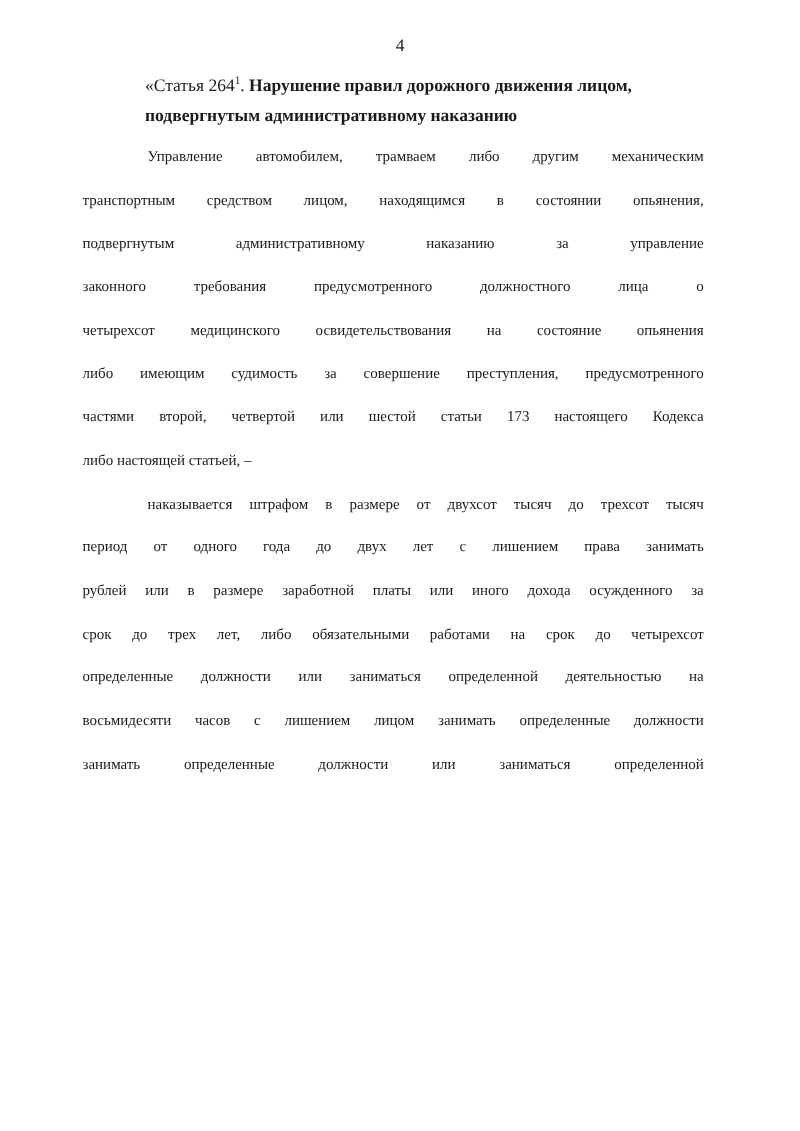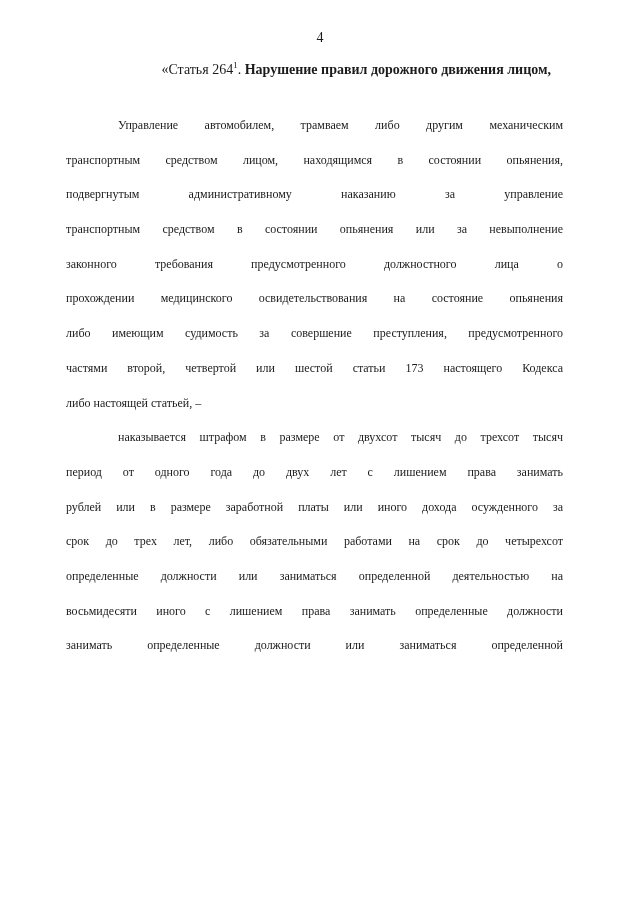--- a/index.html
+++ b/index.html
@@ -21,23 +21,23 @@
     top: 31px;
     left: 0;
     width: 640px;
     text-align: center;
     font-size: 14px;
     line-height: 14px;
   }
   .heading {
     position: absolute;
     top: 58px;
-    left: 92px;
+    left: 116px;
     width: 459px;
-    text-align: right;
+    text-align: left;
     font-size: 14px;
     line-height: 24px;
   }
   .heading .article-prefix {
     font-weight: normal;
   }
   .heading b {
     font-weight: bold;
   }
   .heading sup {
@@ -69,34 +69,34 @@
 </style>
 </head>
 <body>
 
 <div class="page">
 
   <div class="page-number">4</div>
 
   <div class="heading">
     <div><span class="article-prefix"><span>«Статья 264</span><sup>1</sup><span>. </span></span><b>Нарушение правил дорожного движения лицом,</b></div>
+    <div><b>подвергнутым административному наказанию</b></div>
   </div>
 
   <div class="doc-body">
     <div class="line indent">Управление автомобилем, трамваем либо другим механическим</div>
     <div class="line">транспортным средством лицом, находящимся в состоянии опьянения,</div>
     <div class="line">подвергнутым административному наказанию за управление</div>
-    <div class="line">транспортным средством в состоянии опьянения или за невыполнение</div>
     <div class="line">законного требования предусмотренного должностного лица о</div>
-    <div class="line">прохождении медицинского освидетельствования на состояние опьянения</div>
+    <div class="line">четырехсот медицинского освидетельствования на состояние опьянения</div>
     <div class="line">либо имеющим судимость за совершение преступления, предусмотренного</div>
     <div class="line">частями второй, четвертой или шестой статьи 173 настоящего Кодекса</div>
     <div class="line para-end">либо настоящей статьей, –</div>
     <div class="line indent">наказывается штрафом в размере от двухсот тысяч до трехсот тысяч</div>
     <div class="line">период от одного года до двух лет с лишением права занимать</div>
     <div class="line">рублей или в размере заработной платы или иного дохода осужденного за</div>
     <div class="line">срок до трех лет, либо обязательными работами на срок до четырехсот</div>
     <div class="line">определенные должности или заниматься определенной деятельностью на</div>
-    <div class="line">восьмидесяти иного с лишением права занимать определенные должности</div>
+    <div class="line">восьмидесяти часов с лишением лицом занимать определенные должности</div>
     <div class="line">занимать определенные должности или заниматься определенной</div>
   </div>
 
 </div>
 
 </body></html>

